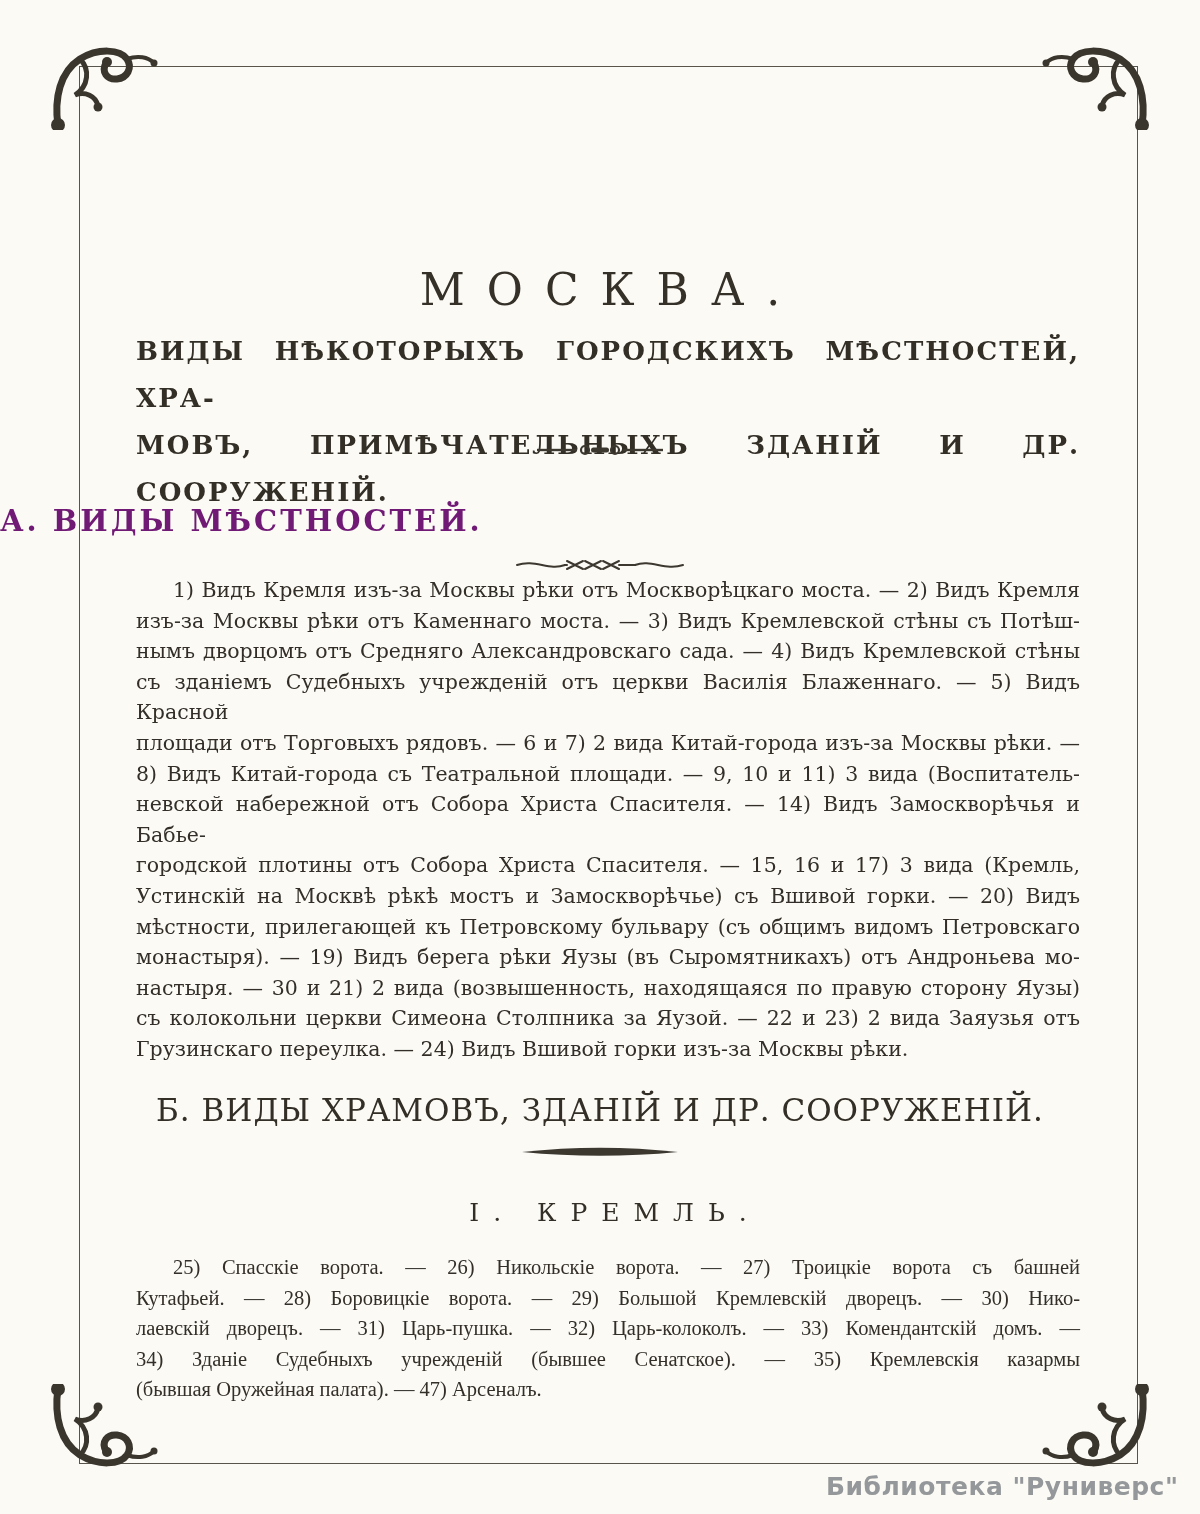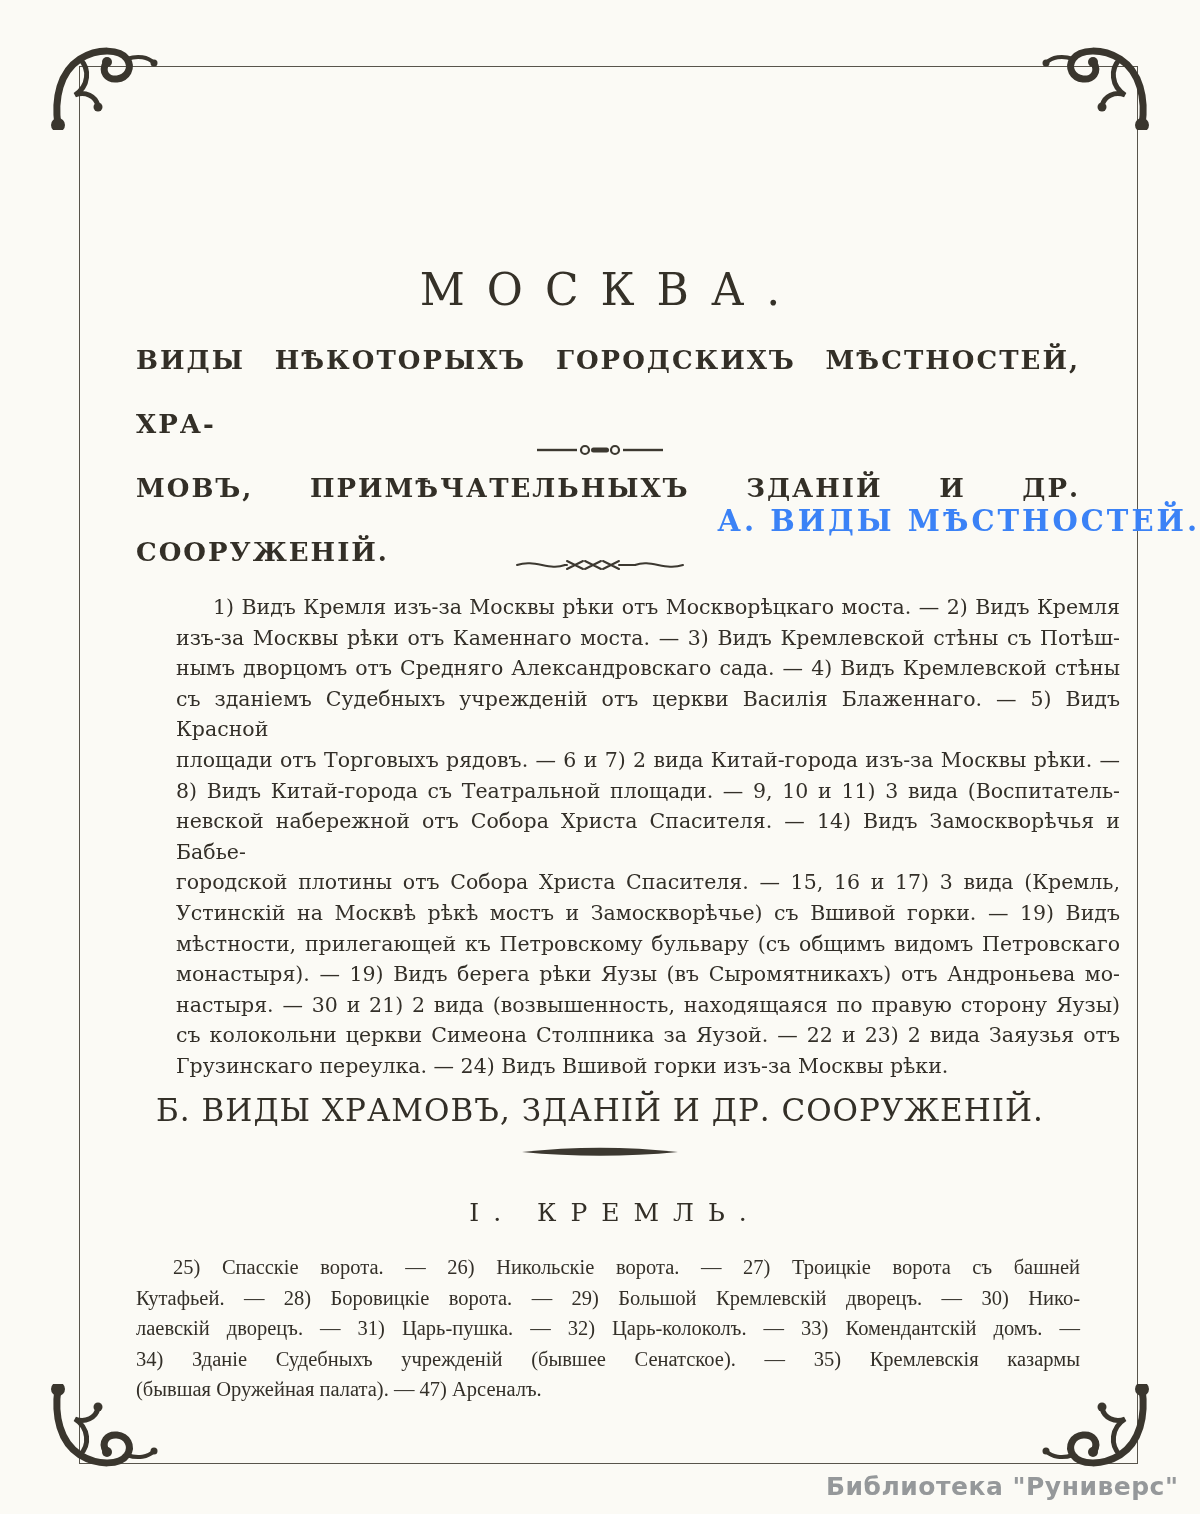--- a/index.html
+++ b/index.html
@@ -35,45 +35,45 @@
 
   
   .title {
     position: absolute; top: 264px; left: 0; width: 100%;
     text-align: center;
     font-size: 44px; letter-spacing: 22px; text-indent: 22px;
     color: #353128;
   }
   .subtitle {
     position: absolute; top: 328px; left: 136px; width: 944px;
-    font-weight: bold; font-size: 26px; line-height: 64px;
+    font-weight: bold; font-size: 26px; line-height: 47px;
     letter-spacing: 2px; color: #332f27;
   }
   .heading-a {
     position: absolute; top: 504px; left: 0; width: 100%;
-    text-align: right; font-weight: bold;
-    font-size: 29px; letter-spacing: 3px; color: #3b82f6;
+    text-align: left; font-weight: bold;
+    font-size: 29px; letter-spacing: 3px; color: #701a75;
   }
   .heading-b {
     position: absolute; top: 1092px; left: 0; width: 100%;
     text-align: center; font-weight: normal;
     font-size: 31px; letter-spacing: 1px; color: #332f27;
   }
   .subheading-kreml {
     position: absolute; top: 1198px; left: 0; width: 100%;
     text-align: center;
     font-size: 25px; letter-spacing: 14px; text-indent: 14px;
     color: #332f27;
     margin-left: 8px;
   }
   .para {
     position: absolute; left: 136px; width: 944px;
     font-size: 20.5px; line-height: 30.6px; color: #332f28;
   }
-  .para-a { top: 592px; margin-left: 40px; }
+  .para-a { top: 575px; }
   .para-b { top: 1252px; font-family: Liberation Serif, serif; }
 
   .line { text-align: justify; text-align-last: justify; }
   .line.last { text-align-last: left; }
   .line.indent { padding-left: 37px; }
   .subtitle .line { text-align-last: justify; }
 
   .watermark {
     position: absolute; left: 826px; top: 1472px;
     font-family: "DejaVu Sans", "Liberation Sans", sans-serif;
@@ -184,21 +184,21 @@
 
 <div class="para para-a">
     <div class="line indent">1) Видъ Кремля изъ-за Москвы рѣки отъ Москворѣцкаго моста. — 2) Видъ Кремля</div>
     <div class="line">изъ-за Москвы рѣки отъ Каменнаго моста. — 3) Видъ Кремлевской стѣны съ Потѣш-</div>
     <div class="line">нымъ дворцомъ отъ Средняго Александровскаго сада. — 4) Видъ Кремлевской стѣны</div>
     <div class="line">съ зданіемъ Судебныхъ учрежденій отъ церкви Василія Блаженнаго. — 5) Видъ Красной</div>
     <div class="line">площади отъ Торговыхъ рядовъ. — 6 и 7) 2 вида Китай-города изъ-за Москвы рѣки. —</div>
     <div class="line">8) Видъ Китай-города съ Театральной площади. — 9, 10 и 11) 3 вида (Воспитатель-</div>
     <div class="line">невской набережной отъ Собора Христа Спасителя. — 14) Видъ Замоскворѣчья и Бабье-</div>
     <div class="line">городской плотины отъ Собора Христа Спасителя. — 15, 16 и 17) 3 вида (Кремль,</div>
-    <div class="line">Устинскій на Москвѣ рѣкѣ мостъ и Замоскворѣчье) съ Вшивой горки. — 19) Видъ</div>
+    <div class="line">Устинскій на Москвѣ рѣкѣ мостъ и Замоскворѣчье) съ Вшивой горки. — 20) Видъ</div>
     <div class="line">мѣстности, прилегающей къ Петровскому бульвару (съ общимъ видомъ Петровскаго</div>
     <div class="line">монастыря). — 19) Видъ берега рѣки Яузы (въ Сыромятникахъ) отъ Андроньева мо-</div>
     <div class="line">настыря. — 30 и 21) 2 вида (возвышенность, находящаяся по правую сторону Яузы)</div>
     <div class="line">съ колокольни церкви Симеона Столпника за Яузой. — 22 и 23) 2 вида Заяузья отъ</div>
     <div class="line last">Грузинскаго переулка. — 24) Видъ Вшивой горки изъ-за Москвы рѣки.</div>
   </div>
 
 <div class="heading-b">Б. ВИДЫ ХРАМОВЪ, ЗДАНІЙ И ДР. СООРУЖЕНІЙ.</div>
 
 <div class="divider d3">

